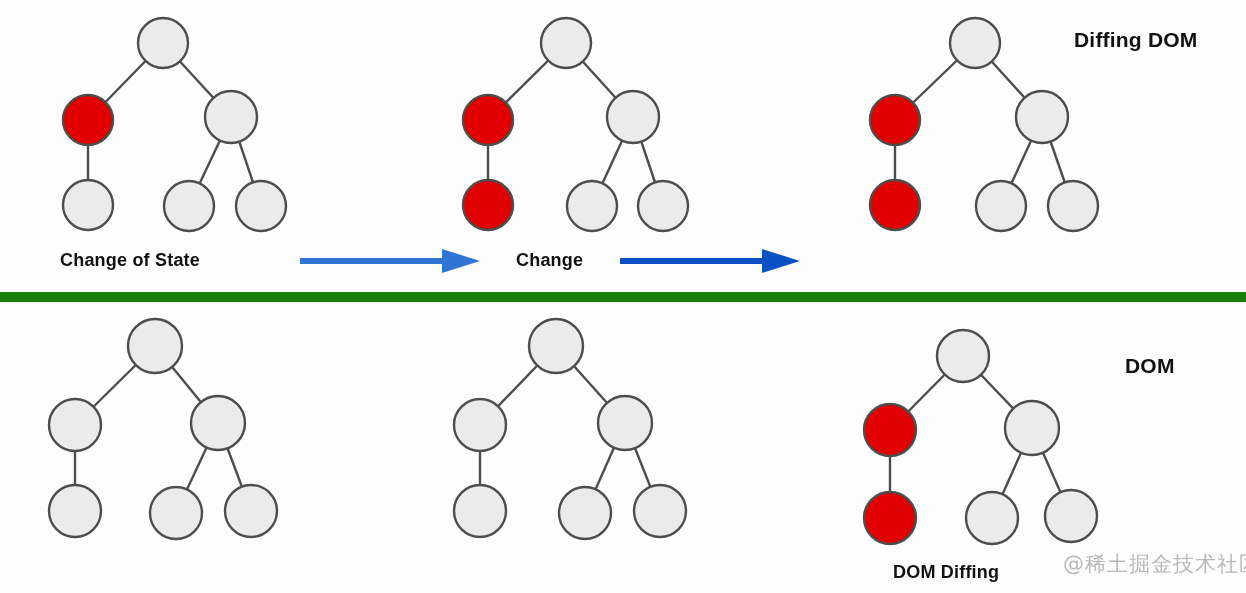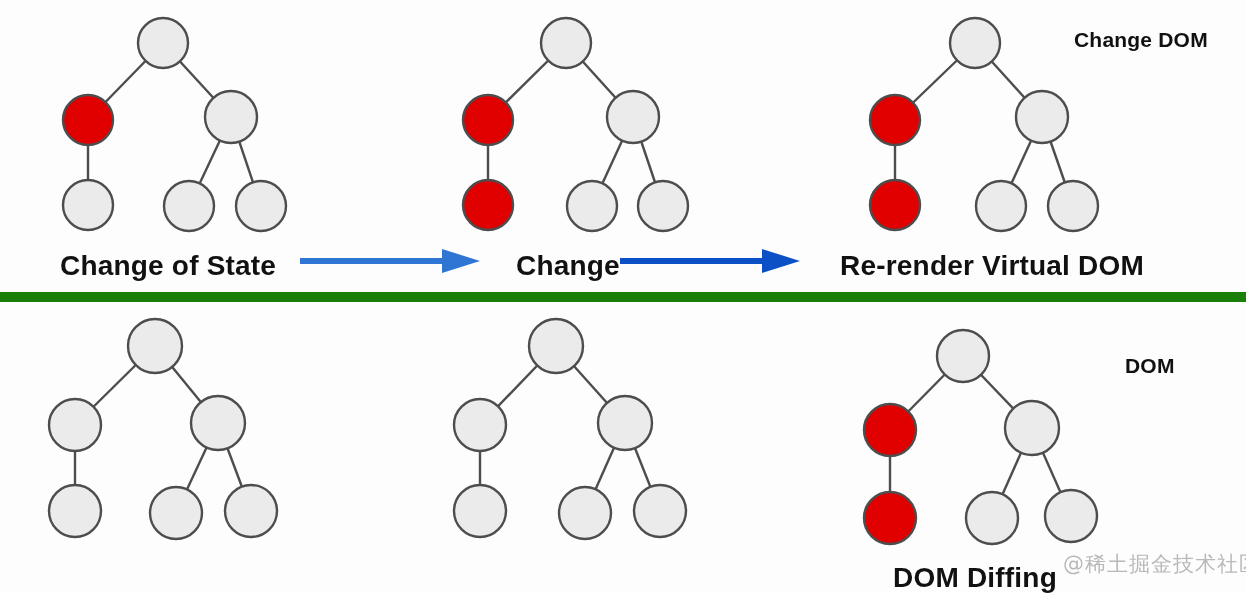--- a/index.html
+++ b/index.html
@@ -24,21 +24,21 @@
     position:absolute;
   }
   .tree svg{display:block;}
   .label{
     position:absolute;
     font-weight:bold;
     color:#111111;
     letter-spacing:0.2px;
     white-space:nowrap;
   }
-  .label-caption{font-size:28px;}
+  .label-caption{font-size:18px;}
   .label-section{font-size:21px;}
   .arrow{position:absolute;}
   .watermark{
     position:absolute;
     color:#b9b9b9;
     font-size:21px;
     white-space:nowrap;
     font-family:"DejaVu Sans", sans-serif;
     letter-spacing:1px;
   }
@@ -93,23 +93,22 @@
         <circle cx="40" cy="195" r="25" fill="#e00000" stroke="#4d4d4d" stroke-width="2.4"></circle>
         <circle cx="146" cy="196" r="25" fill="#ebebeb" stroke="#4d4d4d" stroke-width="2.4"></circle>
         <circle cx="218" cy="196" r="25" fill="#ebebeb" stroke="#4d4d4d" stroke-width="2.4"></circle>
       </svg>
   </div>
 
   <div class="label label-caption" style="left:60px;top:250px;">Change of State</div>
 
   <div class="label label-caption" style="left:516px;top:250px;">Change</div>
 
-  <div class="label label-caption" style="left:840px;top:250px;">Re-render Virtual DOM</div>
 
-  <div class="label label-section" style="left:1074px;top:28px;">Change DOM</div>
+  <div class="label label-section" style="left:1074px;top:28px;">Diffing DOM</div>
 
   <div class="arrow" style="left:300px;top:248px;">
     <svg width="180" height="26" viewBox="0 0 180 26">
       <line x1="0" y1="13" x2="148" y2="13" stroke="#2e75d4" stroke-width="6"></line>
       <polygon points="142,1 180,13 142,25" fill="#2e75d4"></polygon>
     </svg>
   </div>
 
   <div class="arrow" style="left:620px;top:248px;">
     <svg width="180" height="26" viewBox="0 0 180 26">

